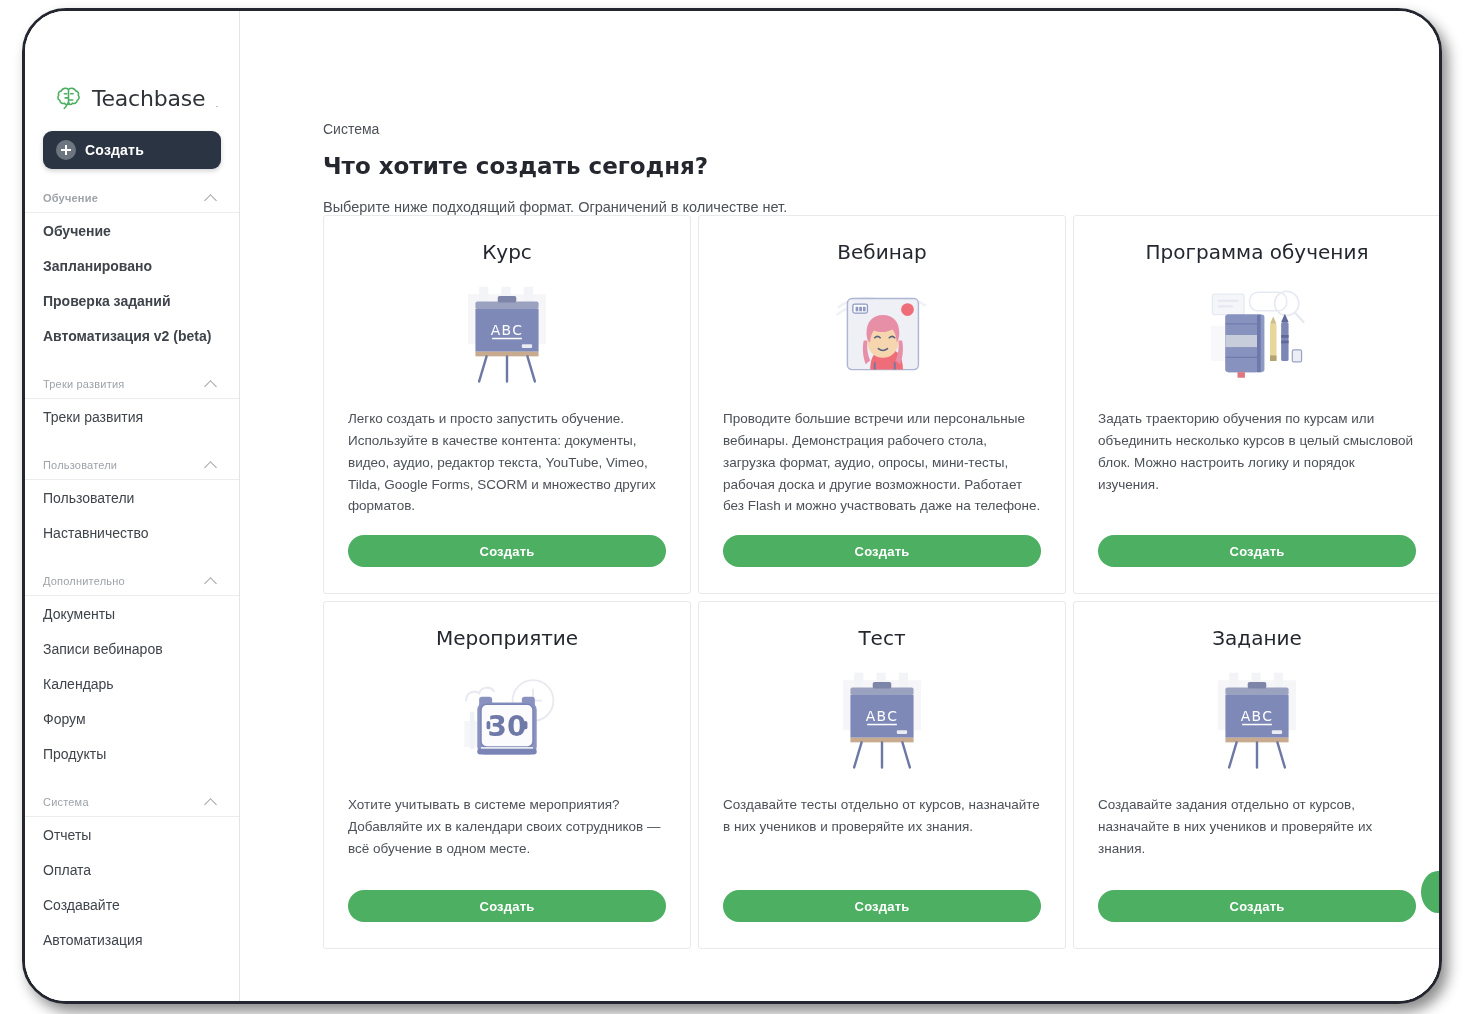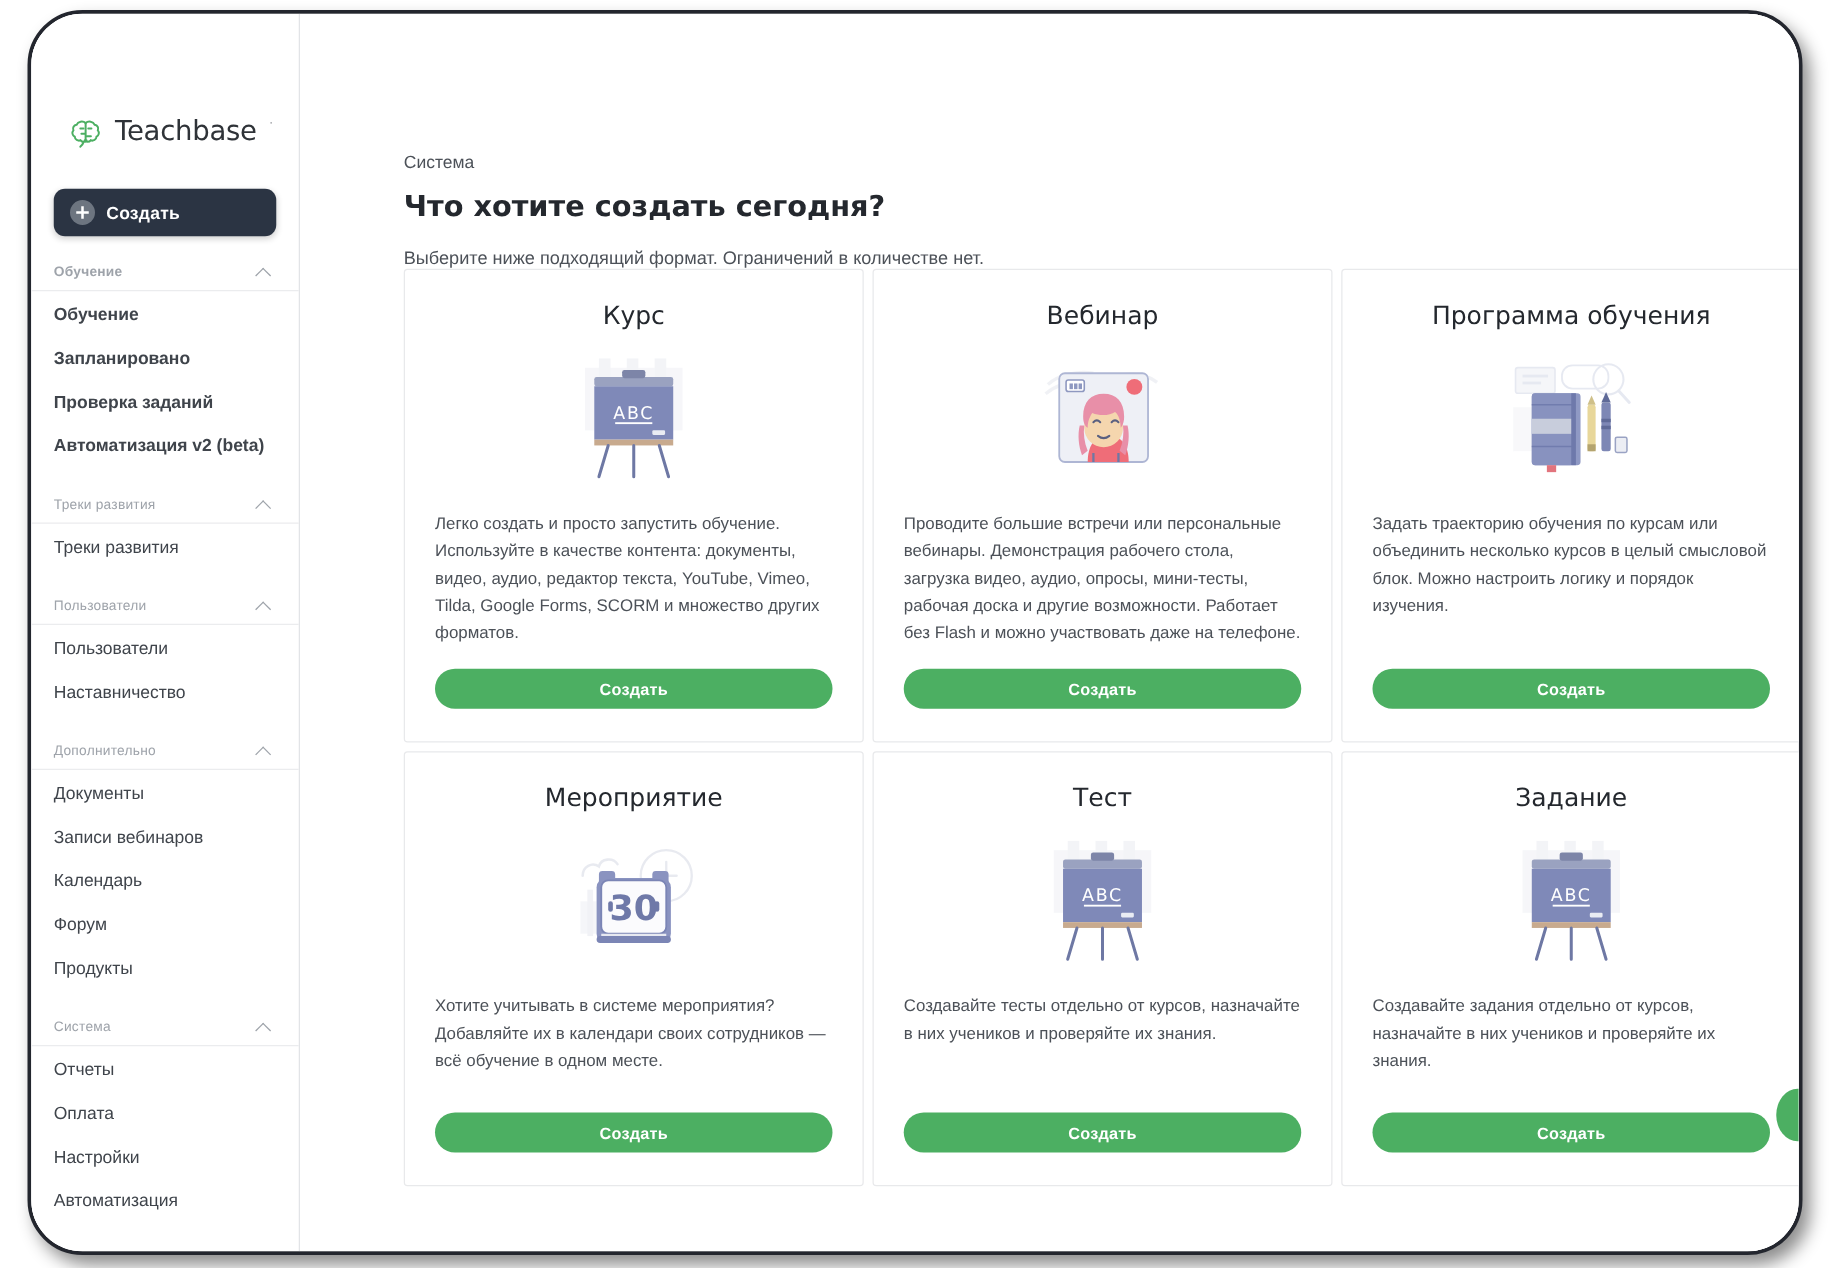--- a/index.html
+++ b/index.html
@@ -31,25 +31,24 @@
   
   #sidebar {
     position: absolute;
     left: 0; top: 0;
     width: 215px; height: 100%;
     background: #ffffff;
     border-right: 1px solid #e2e4e7;
     padding-top: 62px;
   }
   .logo-row {
-    display: flex; align-items: flex-start;
+    display: flex; align-items: flex-end;
     gap: 10px;
     padding: 0 0 0 30px;
     height: 38px;
-    margin-top: 20px;
   }
   .logo-mark { width: 27px; height: 27px; flex: 0 0 27px; }
   .logo-text {
     font-size: 22px; color: #2f3338; letter-spacing: -0.2px;
     font-family: "DejaVu Sans", sans-serif;
   }
   .logo-tm { font-size: 9px; vertical-align: super; color: #6b6f76; }
 
   .create-btn {
     margin: 20px 18px 0 18px;
@@ -243,21 +242,21 @@
             <div class="nav-item">Продукты</div>
           </div>
           <div class="group-gap"></div>
           <div class="nav-group">
             <div class="nav-group-head">
               <span class="nav-group-title">Система</span>
               <span class="chev"></span>
             </div>
             <div class="nav-item">Отчеты</div>
             <div class="nav-item">Оплата</div>
-            <div class="nav-item">Настройки</div>
+            <div class="nav-item">Создавайте</div>
             <div class="nav-item">Автоматизация</div>
           </div>
         </nav>
     </aside>
 
     <main id="main">
       <div class="breadcrumb">Система</div>
       <h1 class="page-title">Что хотите создать сегодня?</h1>
       <div class="page-subtitle">Выберите ниже подходящий формат. Ограничений в количестве нет.</div>
       <div class="card-grid" id="card-grid">
@@ -302,21 +301,21 @@
     <path d="M47 94c0-14 6-22 14-22h8c8 0 14 8 14 22z" fill="#ef6d78"></path>
     <path d="M44 58a17 17 0 0 1 34 0v6a17 17 0 0 1-34 0z" fill="#f5d6ae"></path>
     <path d="M43 54c0-13 7-20 18-20s18 7 18 20c0 6-2 9-3 10 0-6-2-12-5-14-4 3-13 4-20 1-2 3-4 7-4 13-2-1-4-4-4-10z" fill="#e88fa8"></path>
     <path d="M40 62c-2 8-1 18 2 26l5-4c-3-7-4-15-3-22z" fill="#e88fa8"></path>
     <path d="M82 62c2 8 1 18-2 26l-5-4c3-7 4-15 3-22z" fill="#e88fa8"></path>
     <path d="M52 59q3 -3 6 0 M68 59q3 -3 6 0" stroke="#5a6080" stroke-width="1.8" fill="none" stroke-linecap="round"></path>
     <path d="M56 71q5 4 10 0" stroke="#5a6080" stroke-width="1.8" fill="none" stroke-linecap="round"></path>
     <path d="M52 94v-8 M74 94v-8" stroke="#6e78a4" stroke-width="2" fill="none"></path>
   </svg>
 </div>
-            <p class="card-desc">Проводите большие встречи или персональные вебинары. Демонстрация рабочего стола, загрузка видео, аудио, опросы, мини-тесты, рабочая доска и другие возможности. Работает без Flash и можно участвовать даже на телефоне.</p>
+            <p class="card-desc">Проводите большие встречи или персональные вебинары. Демонстрация рабочего стола, загрузка формат, аудио, опросы, мини-тесты, рабочая доска и другие возможности. Работает без Flash и можно участвовать даже на телефоне.</p>
             <button class="card-cta">Создать</button>
           </section>
           <section class="card">
             <h2 class="card-title">Программа обучения</h2>
             <div class="card-illo">
   <svg viewBox="0 0 120 112" width="112" height="104">
     <g opacity="0.4">
       <rect x="12" y="12" width="34" height="22" rx="2" fill="#e7eaf1" stroke="#c3c9dd" stroke-width="1.4"></rect>
       <rect x="18" y="18" width="22" height="2.4" fill="#c3c9dd"></rect>
                   <rect x="18" y="24" width="16" height="2.4" fill="#c3c9dd"></rect>

